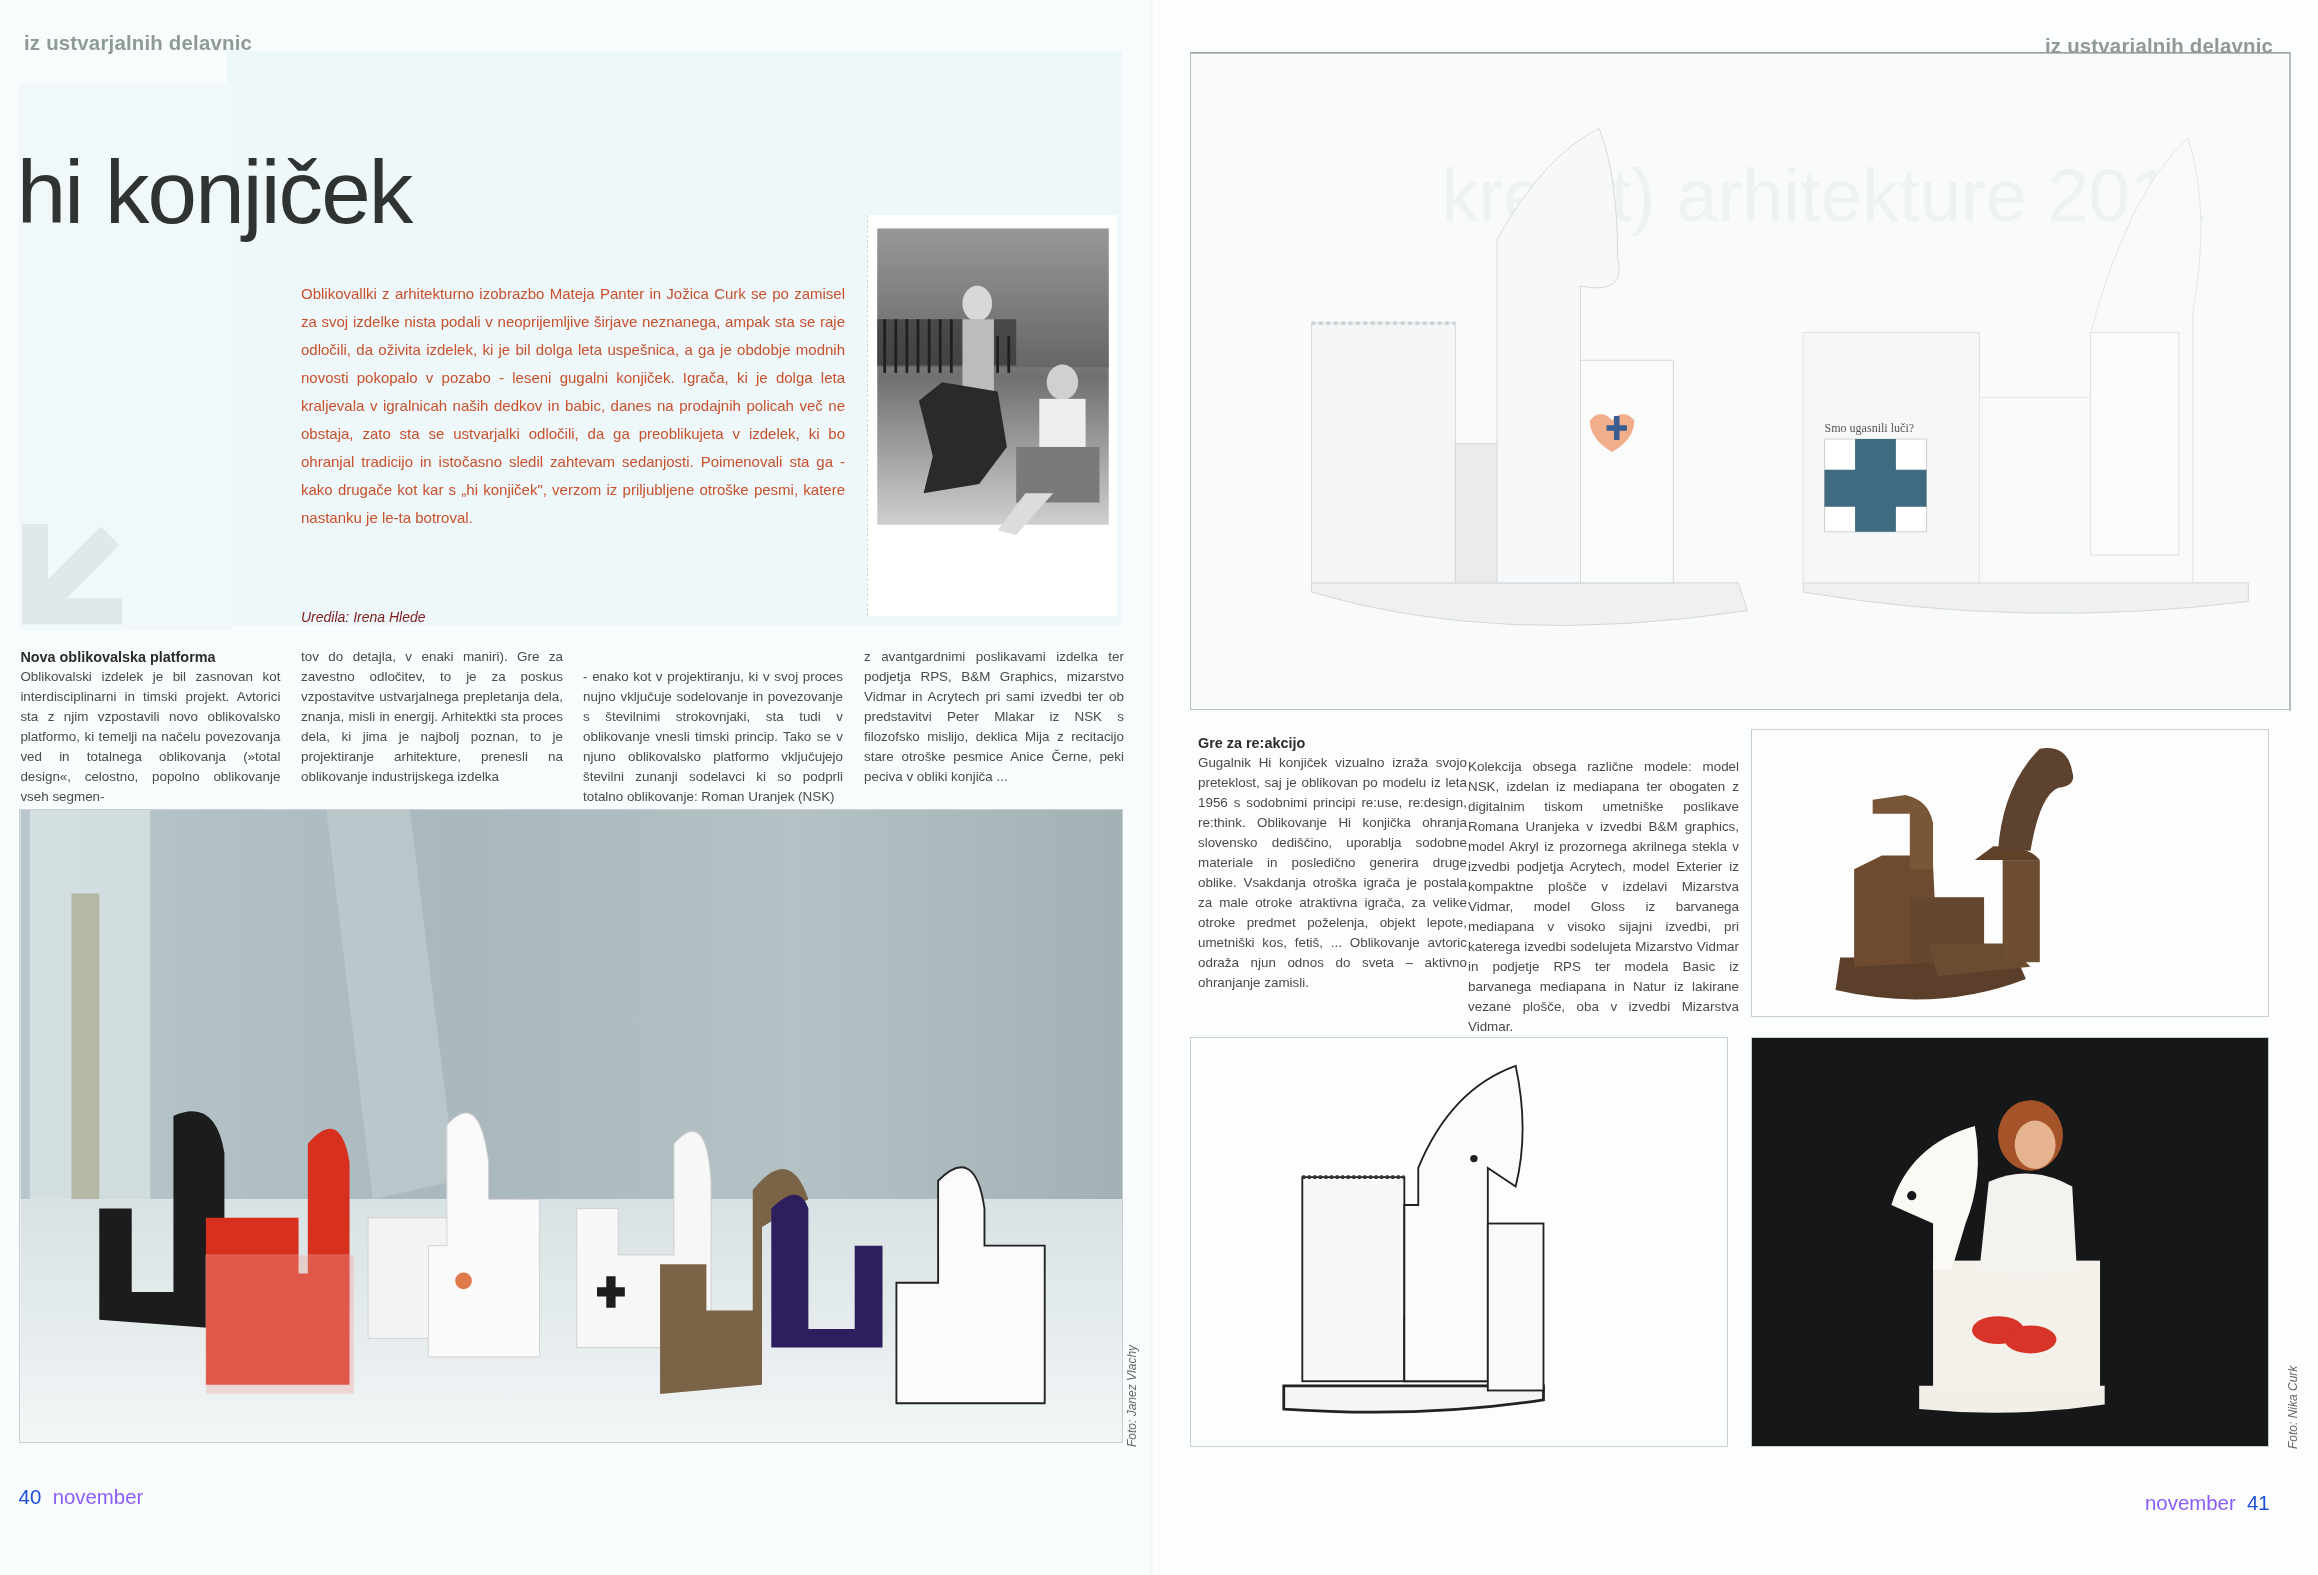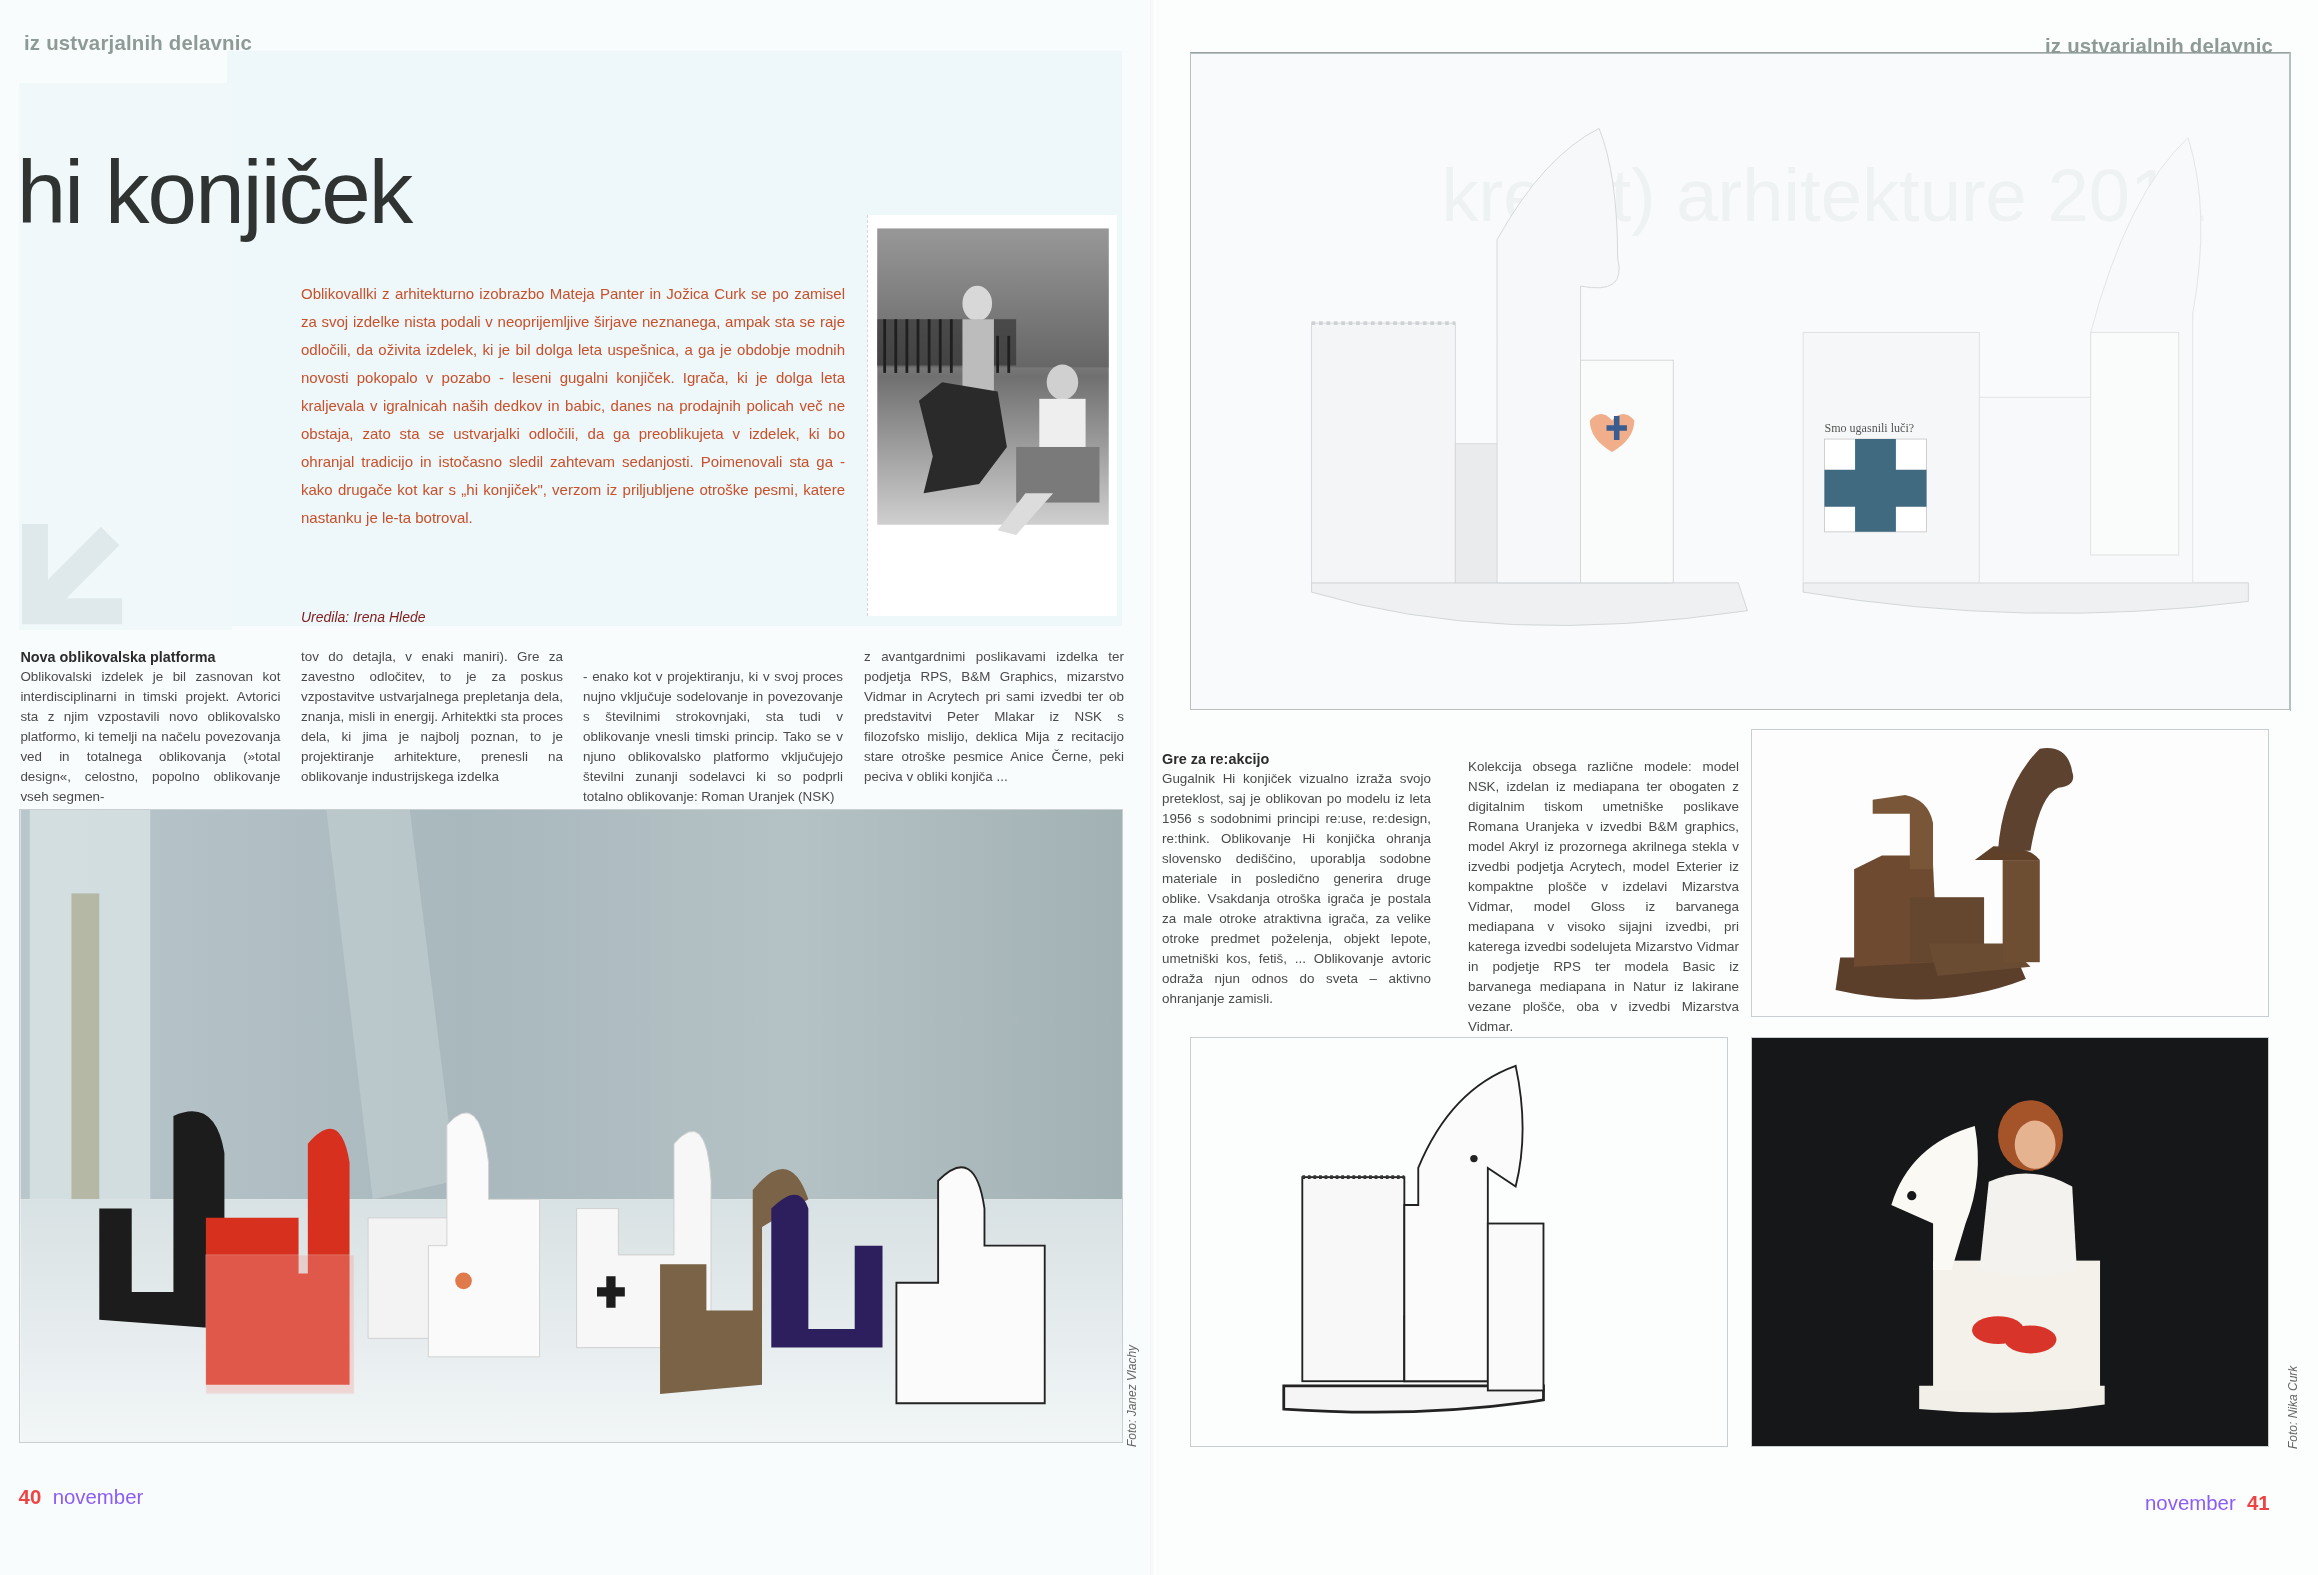--- a/index.html
+++ b/index.html
@@ -24,21 +24,21 @@
   .arrow-deco { position: absolute; left: 22px; top: 524px; width: 102px; height: 102px; }
 
   .col { position: absolute; font-size: 13.4px; line-height: 20px; color: #4a4a4a; text-align: justify; }
   .col h3 { font-size: 14.4px; font-weight: bold; color: #2c2c2c; text-align: left; line-height: 20.4px; }
 
   .photo { position: absolute; overflow: hidden; border: 0.9px solid #c9cfd0; }
   .credit { position: absolute; font-size: 12px; font-style: italic; color: #666; transform: rotate(-90deg); transform-origin: left top; white-space: nowrap; }
 
   .folio { position: absolute; font-size: 20.4px; color: #9ba5a2; }
   .folio b { font-weight: normal; color: #8b5cf6; }
-  .folio .num { font-weight: bold; color: #ef4444; }
+  .folio .num { font-weight: normal; color: #1d4ed8; }
 
   .top-rule { position: absolute; left: 1190px; top: 52px; width: 1101px; height: 0.9px; background: #9aa3a2; }
   .top-rule-v { position: absolute; left: 2290px; top: 52px; width: 0.9px; height: 659px; background: #b6bdbd; }
 </style>
 </head>
 <body>
 
 <div class="page page-left">
   <div class="bg-panel" style="left:227px;top:51px;width:895px;height:575px;"></div>
   <div class="bg-panel" style="left:18.6px;top:83px;width:213px;height:547px;background:#f1f8fa;"></div>
@@ -174,21 +174,21 @@
     <path d="M660 580 Q900 620 1140 590 L1140 570 H660 Z" fill="#eef0f1" stroke="#d0d4d5"></path>
     <rect x="660" y="300" width="190" height="270" fill="#f6f7f8" stroke="#dcdfe0"></rect>
     <text x="683" y="407" font-family="Liberation Serif, serif" font-size="13" fill="#555">Smo ugasnili luči?</text>
     <rect x="683" y="415" width="110" height="100" fill="#ffffff" stroke="#cccccc"></rect>
     <path d="M716 415 h44 v33 h33 v40 h-33 v27 h-44 v-27 h-33 v-40 h33 Z" fill="#3f6a80"></path>
     <path d="M850 370 H970 V300 Q1010 150 1075 90 Q1100 170 1080 280 V570 H850 Z" fill="#f8f9fa" stroke="#e1e3e4"></path>
     <rect x="970" y="300" width="95" height="240" fill="#fafbfb" stroke="#dde0e1"></rect>
   </svg>
 </div>
 
-<div class="col" style="left:1162px;top:733px;width:269px;margin-top:16px;">
+<div class="col" style="left:1198px;top:733px;width:269px;">
   <h3>Gre za re:akcijo</h3>
   <p>Gugalnik Hi konjiček vizualno izraža svojo preteklost, saj je oblikovan po modelu iz leta 1956 s sodobnimi principi re:use, re:design, re:think. Oblikovanje Hi konjička ohranja slovensko dediščino, uporablja sodobne materiale in posledično generira druge oblike. Vsakdanja otroška igrača je postala za male otroke atraktivna igrača, za velike otroke predmet poželenja, objekt lepote, umetniški kos, fetiš, ... Oblikovanje avtoric odraža njun odnos do sveta – aktivno ohranjanje zamisli.</p>
 </div>
 <div class="col" style="left:1468px;top:757px;width:271px;">
   <p>Kolekcija obsega različne modele: model NSK, izdelan iz mediapana ter obogaten z digitalnim tiskom umetniške poslikave Romana Uranjeka v izvedbi B&amp;M graphics, model Akryl iz prozornega akrilnega stekla v izvedbi podjetja Acrytech, model Exterier iz kompaktne plošče v izdelavi Mizarstva Vidmar, model Gloss iz barvanega mediapana v visoko sijajni izvedbi, pri katerega izvedbi sodelujeta Mizarstvo Vidmar in podjetje RPS ter modela Basic iz barvanega mediapana in Natur iz lakirane vezane plošče, oba v izvedbi Mizarstva Vidmar.</p>
 </div>
 
 <div class="photo" style="left:1751px;top:729px;width:518px;height:288px;background:#fdfdfd;">
   <svg width="518" height="288" viewBox="0 0 558 310">
     <path d="M90 280 Q200 305 295 268 L285 245 H95 Z" fill="#5b3f2a"></path>

